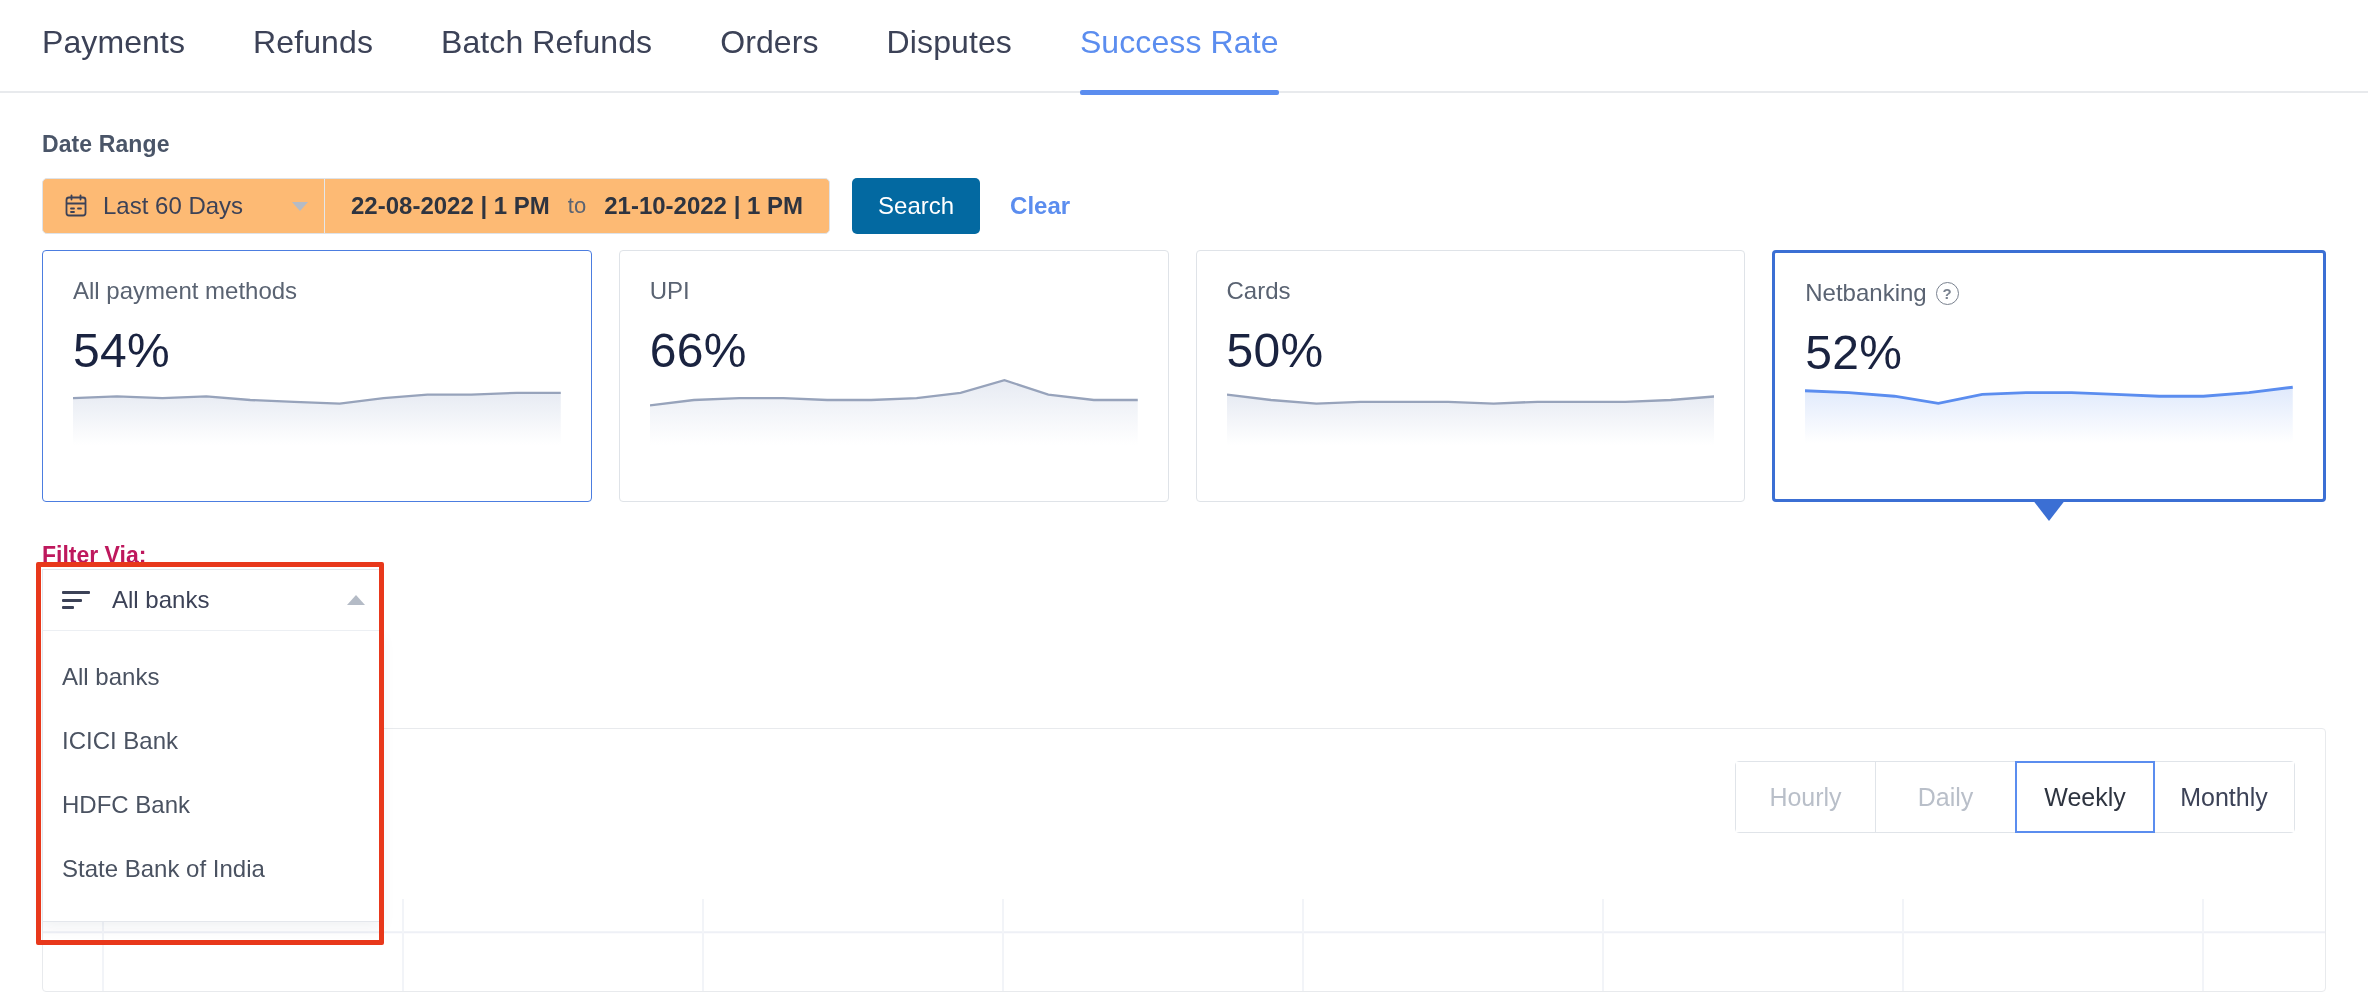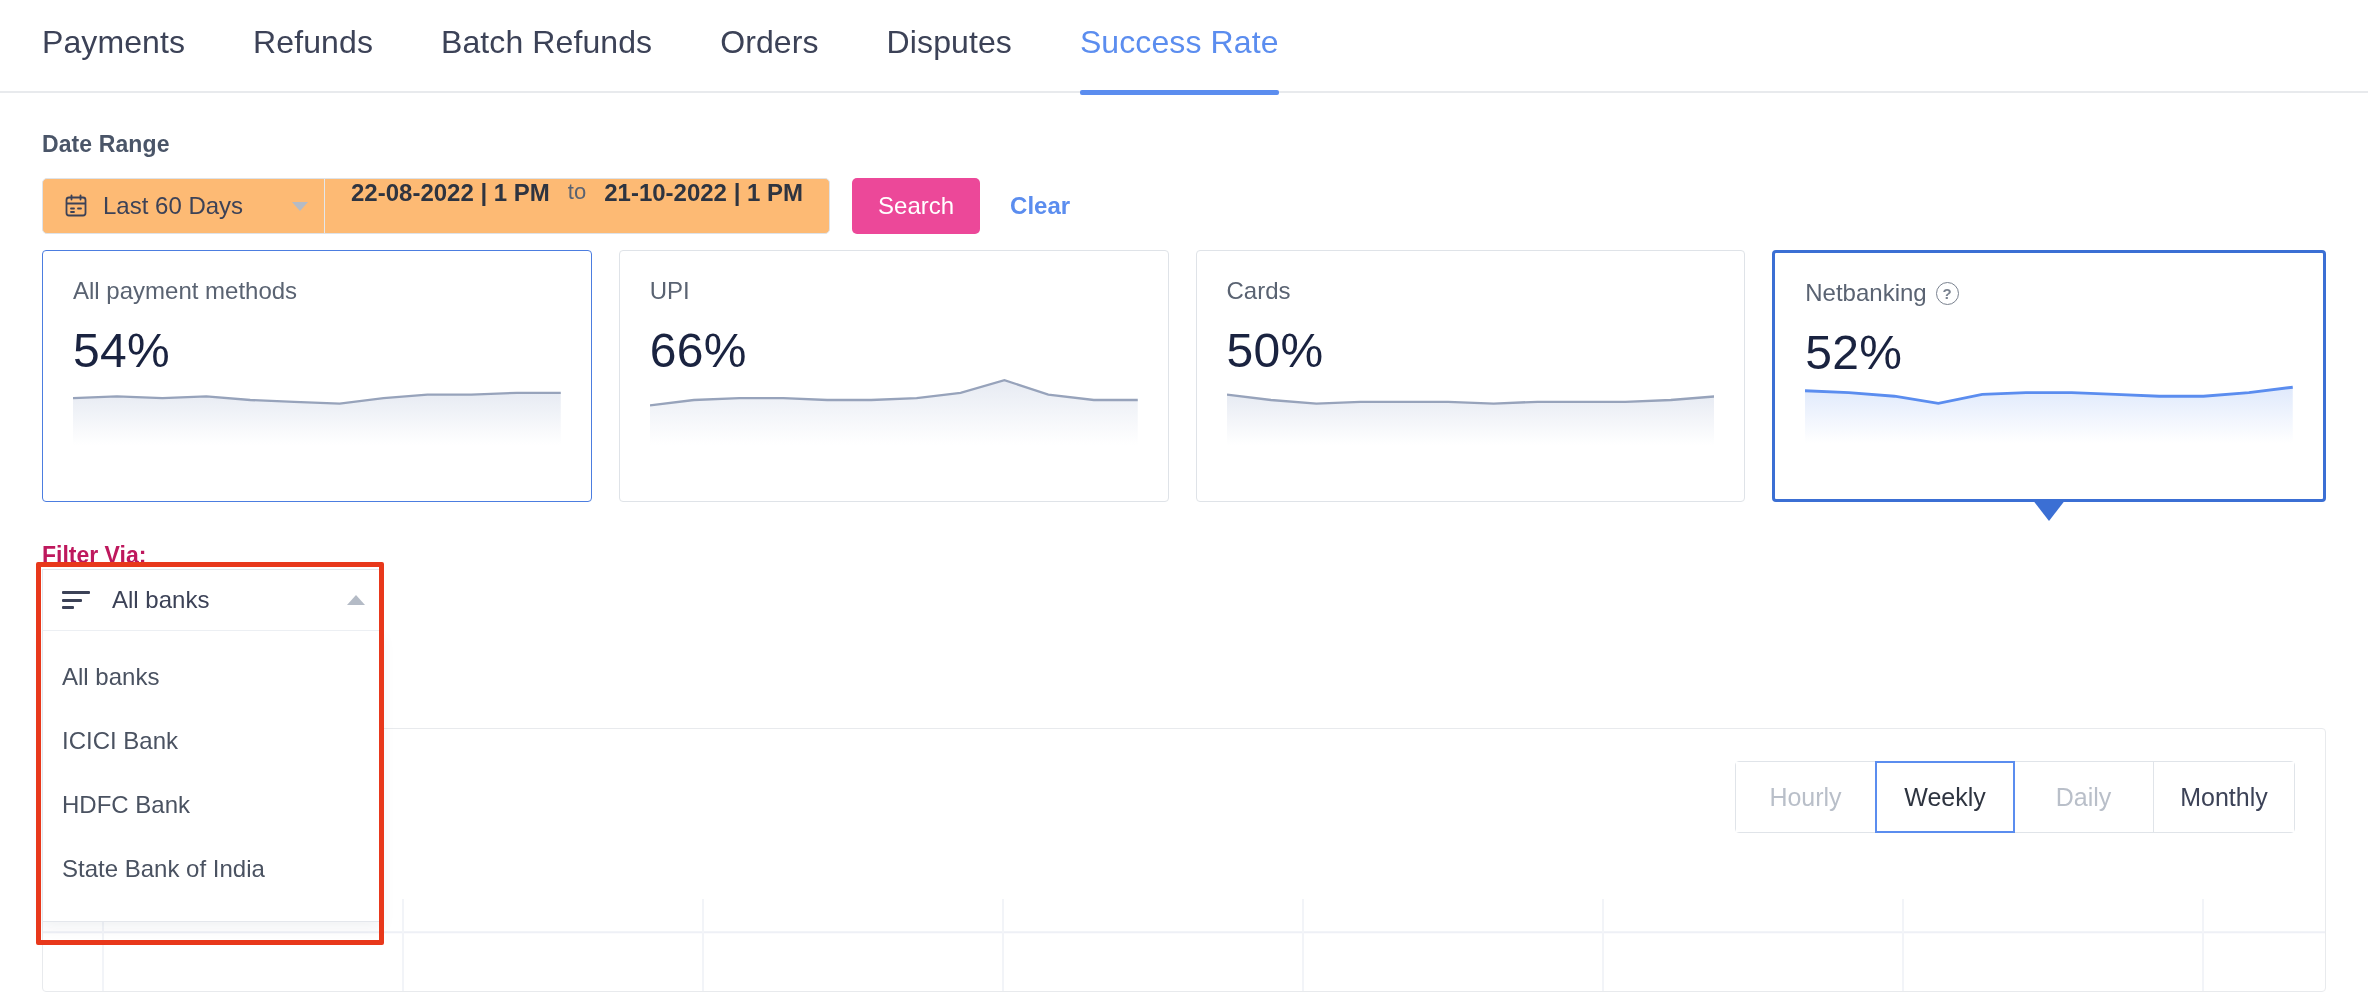--- a/index.html
+++ b/index.html
@@ -90,41 +90,41 @@
   }
   .caret-down {
     width: 0; height: 0;
     border-left: 8px solid transparent;
     border-right: 8px solid transparent;
     border-top: 9px solid #b4bbc6;
     margin-left: 8px;
   }
   .date-text-wrap {
     display: flex;
-    align-items: flex-start;
+    align-items: center;
     gap: 18px;
     padding: 0 26px;
     white-space: nowrap;
   }
   .date-val {
     font-size: 24px;
     font-weight: bold;
     color: #2e3440;
   }
   .date-to {
     font-size: 22px;
     color: #5a6372;
   }
   .btn-search {
     margin-left: 22px;
     height: 56px;
     padding: 0 26px;
     border: none;
     border-radius: 5px;
-    background: #ec4899;
+    background: #0369a1;
     color: #ffffff;
     font-size: 24px;
     font-family: inherit;
     cursor: pointer;
   }
   .btn-clear {
     margin-left: 30px;
     font-size: 24px;
     color: #5b8def;
     font-weight: bold;
@@ -491,22 +491,22 @@
 
 </div>
 
 <div class="filter-label">Filter Via:</div>
 
 <div class="chart-panel">
   <div class="panel-head">
     <span class="badge-cashfree">Cashfree</span>
     <div class="granularity">
       <div class="gbtn disabled">Hourly</div>
+      <div class="gbtn disabled">Daily</div>
       <div class="gbtn active">Weekly</div>
-      <div class="gbtn disabled">Daily</div>
       <div class="gbtn">Monthly</div>
     </div>
   </div>
   <div class="grid-area">
     <svg viewBox="0 0 2282 94" preserveAspectRatio="none">
       <line x1="0" y1="34" x2="2282" y2="34" stroke="#eef0f6" stroke-width="2"></line>
       <line x1="60" y1="0" x2="60" y2="94" stroke="#f2f4f8" stroke-width="2"></line>
       <line x1="360" y1="0" x2="360" y2="94" stroke="#f2f4f8" stroke-width="2"></line>
       <line x1="660" y1="0" x2="660" y2="94" stroke="#f2f4f8" stroke-width="2"></line>
       <line x1="960" y1="0" x2="960" y2="94" stroke="#f2f4f8" stroke-width="2"></line>

